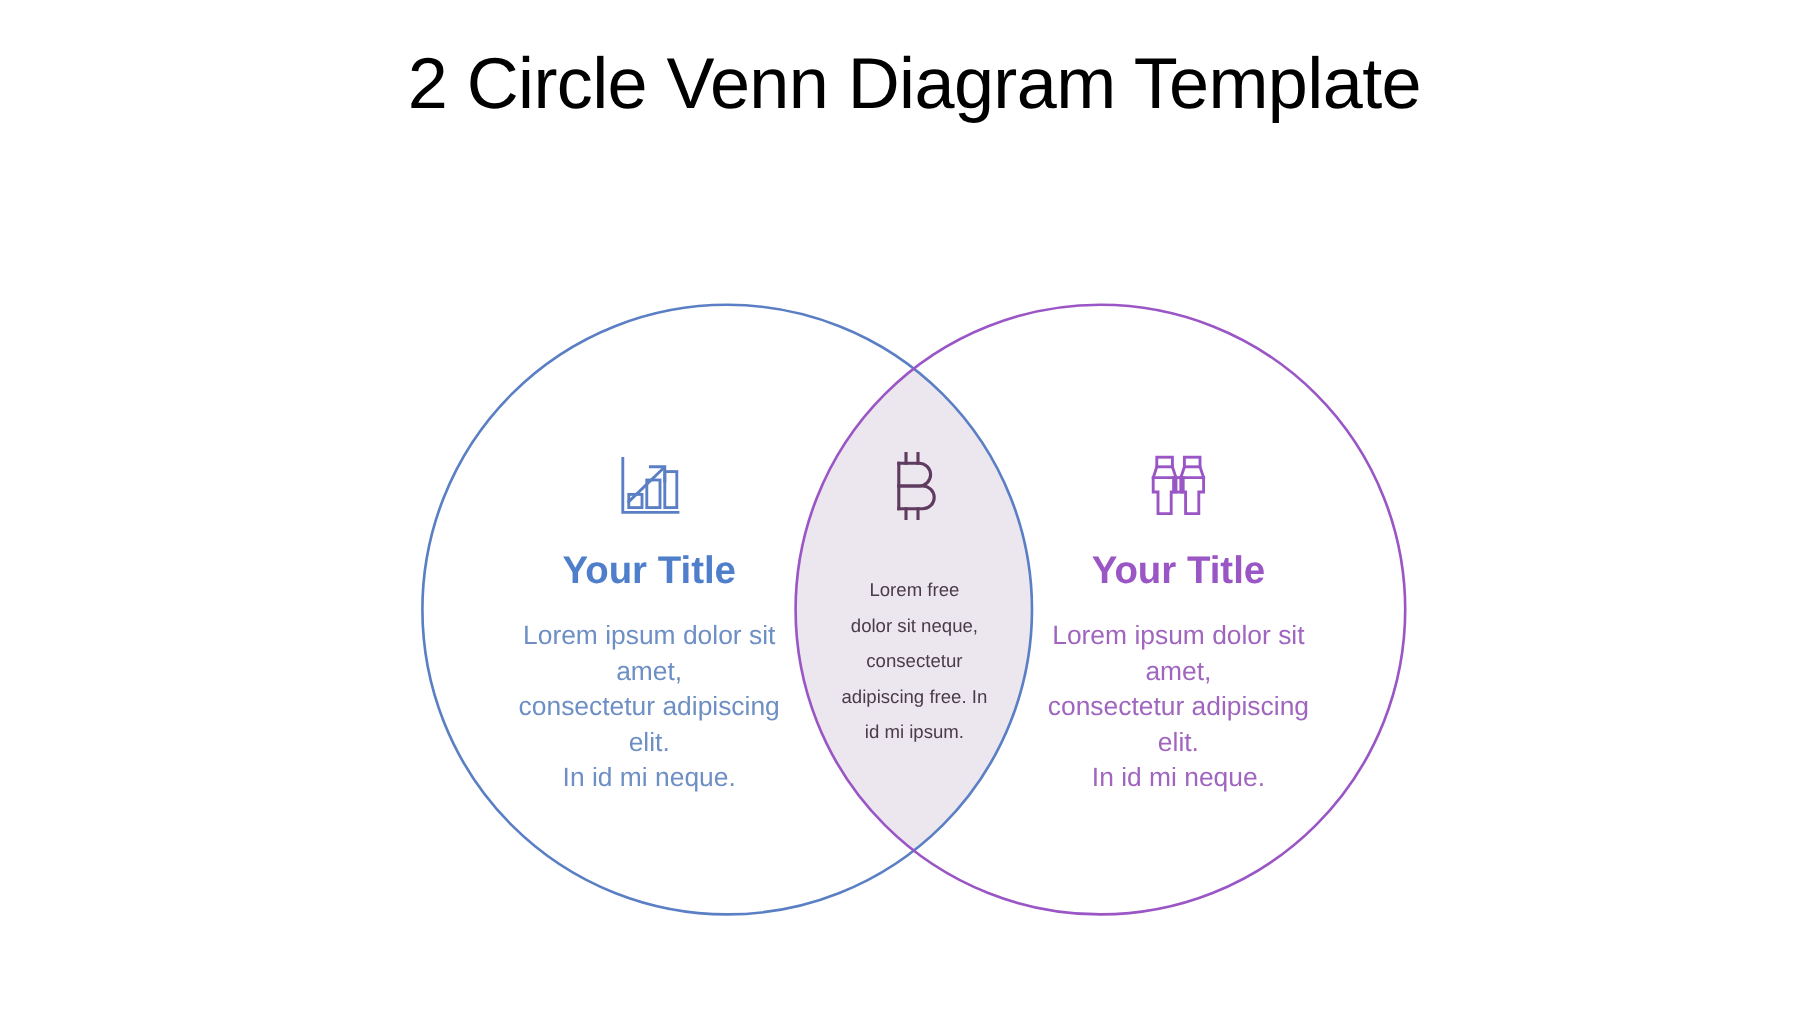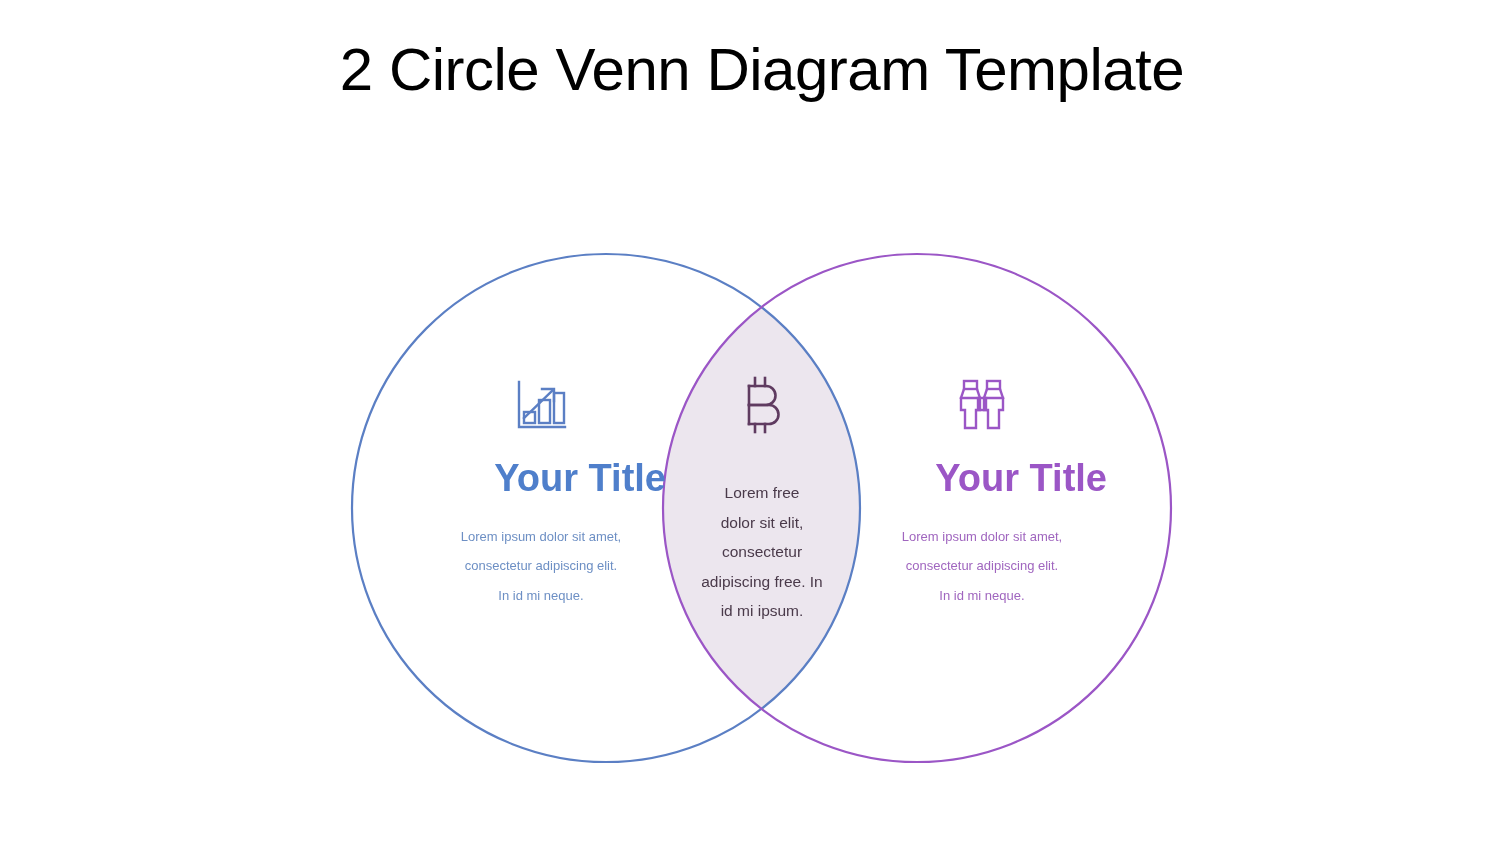--- a/index.html
+++ b/index.html
@@ -73,29 +73,28 @@
 
   .panel-icon {
     display: block;
     margin: 0 auto;
     height: 58px;
   }
 
   .panel-title {
     font-family: "Liberation Sans", sans-serif;
     font-weight: bold;
-    font-size: 38px;
+    font-size: 32px;
     line-height: 1.1;
     margin: 0;
     white-space: nowrap;
-    text-align: right;
   }
   .panel-body {
     font-family: "Liberation Sans", sans-serif;
-    font-size: 13px;
+    font-size: 22px;
     line-height: 29.5px;
     margin: 0;
   }
 
   
   #panel-left {
     left: 404px;
     top: 376px;
     width: 250px;
   }
@@ -199,21 +198,21 @@
 
           <line x1="13" y1="10" x2="13" y2="48"></line>
 
           <path d="M13 10 H30 a9.5 9.5 0 0 1 0 19 H13"></path>
 
           <path d="M13 29 H33 a9.5 9.5 0 0 1 0 19 H13"></path>
         </svg>
       </span>
       <div class="panel-body">
         <div>Lorem free</div>
-        <div>dolor sit elit,</div>
+        <div>dolor sit neque,</div>
         <div>consectetur</div>
         <div>adipiscing free. In</div>
         <div>id mi ipsum.</div>
       </div>
     </div>
 
     <div class="panel" id="panel-right">
       <span class="panel-icon">
         <svg class="icon-svg" width="60" height="58" viewBox="0 0 60 58" fill="none" stroke="#9b56c6" stroke-width="2.4" stroke-linecap="square" stroke-linejoin="miter">
 

